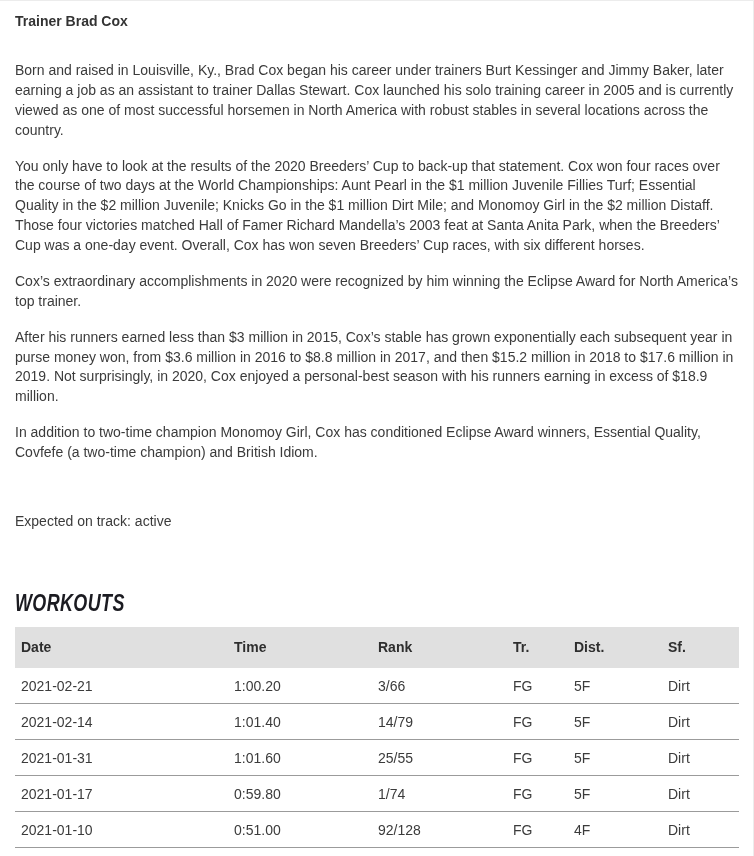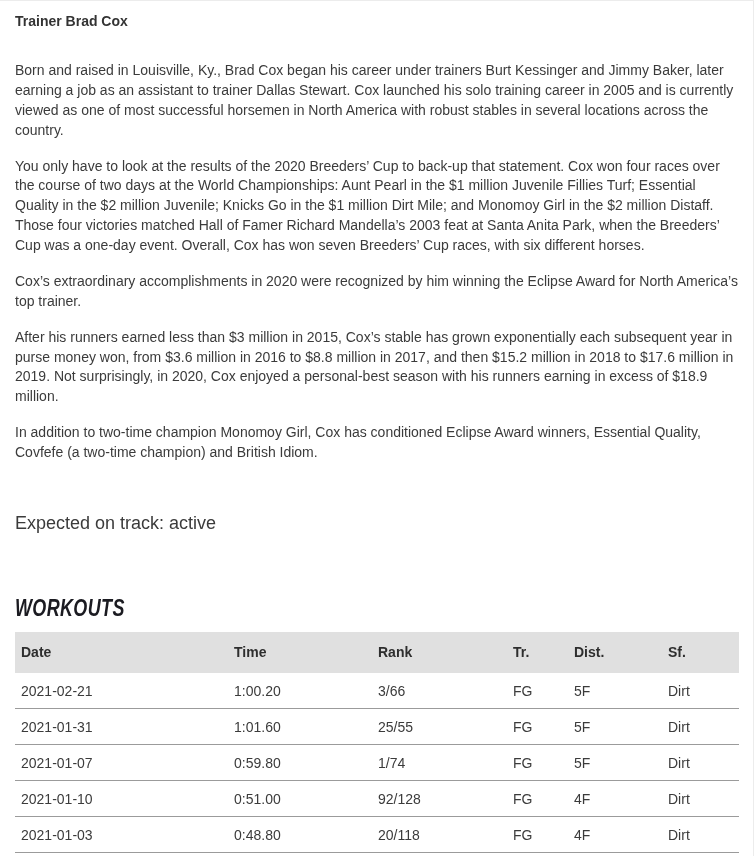--- a/index.html
+++ b/index.html
@@ -24,21 +24,21 @@
     color: #333333;
     margin-bottom: 32px;
   }
   .bio p {
     font-size: 14px;
     line-height: 1.42;
     color: #3b3b3b;
     margin: 0 0 16px 0;
   }
   .expected {
-    font-size: 18px;
+    font-size: 14px;
     color: #3b3b3b;
     margin-top: 50px;
   }
   .workouts-heading {
     display: inline-block;
     font-weight: bold;
     font-style: italic;
     font-size: 23px;
     color: #1b1b21;
     transform: scaleX(0.78);
@@ -118,29 +118,37 @@
     <tbody>
         <tr>
           <td>2021-02-21</td>
           <td>1:00.20</td>
           <td>3/66</td>
           <td>FG</td>
           <td>5F</td>
           <td>Dirt</td>
         </tr>
         <tr>
+          <td>2021-02-14</td>
+          <td>1:01.40</td>
+          <td>14/79</td>
+          <td>FG</td>
+          <td>5F</td>
+          <td>Dirt</td>
+        </tr>
+        <tr>
           <td>2021-01-31</td>
           <td>1:01.60</td>
           <td>25/55</td>
           <td>FG</td>
           <td>5F</td>
           <td>Dirt</td>
         </tr>
         <tr>
-          <td>2021-01-07</td>
+          <td>2021-01-17</td>
           <td>0:59.80</td>
           <td>1/74</td>
           <td>FG</td>
           <td>5F</td>
           <td>Dirt</td>
         </tr>
         <tr>
           <td>2021-01-10</td>
           <td>0:51.00</td>
           <td>92/128</td>

